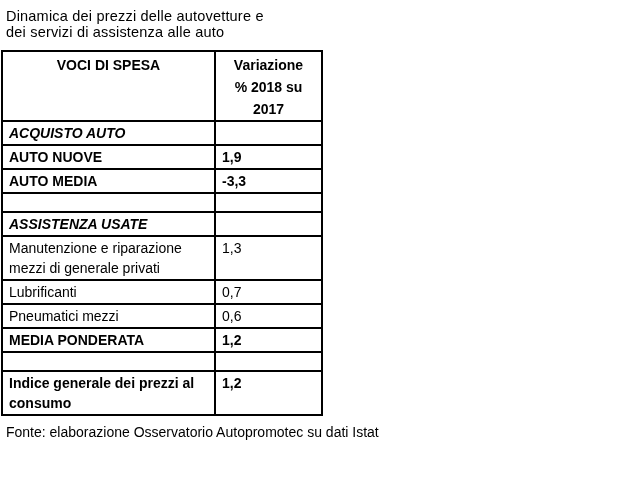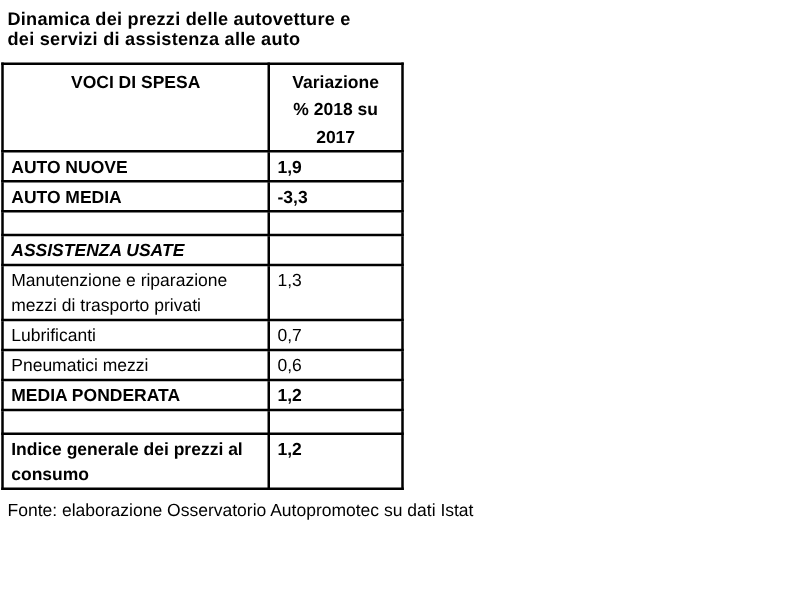--- a/index.html
+++ b/index.html
@@ -8,21 +8,21 @@
     background: #ffffff;
     overflow: hidden;
     font-family: "Liberation Sans", sans-serif;
     color: #000000;
   }
   .page { position: relative; width: 640px; height: 482px; background: #ffffff; }
 
   .title {
     margin: 8px 0 0 6px;
     font-size: 14.5px;
-    font-weight: bold;
+    font-weight: normal;
     line-height: 16px;
     letter-spacing: 0.2px;
     white-space: pre-line;
   }
 
   table.price-table {
     margin: 10px 0 0 1px;
     border-collapse: collapse;
     table-layout: fixed;
     width: 320px;
@@ -75,39 +75,43 @@
     </colgroup>
     <thead>
       <tr>
         <th class="col-label">VOCI DI SPESA</th>
         <th class="col-value">Variazione
 % 2018 su
 2017</th>
       </tr>
     </thead>
     <tbody id="table-body">
+        <tr class="row-section">
+          <td class="cell-label">ACQUISTO AUTO</td>
+          <td class="cell-value"></td>
+        </tr>
         <tr class="row-bold">
           <td class="cell-label">AUTO NUOVE</td>
           <td class="cell-value">1,9</td>
         </tr>
         <tr class="row-bold">
           <td class="cell-label">AUTO MEDIA</td>
           <td class="cell-value">-3,3</td>
         </tr>
         <tr class="row-spacer">
           <td class="cell-label"></td>
           <td class="cell-value"></td>
         </tr>
         <tr class="row-section">
           <td class="cell-label">ASSISTENZA USATE</td>
           <td class="cell-value"></td>
         </tr>
         <tr class="row-normal">
           <td class="cell-label">Manutenzione e riparazione
-mezzi di trasporto privati</td>
+mezzi di generale privati</td>
           <td class="cell-value">1,3</td>
         </tr>
         <tr class="row-normal">
           <td class="cell-label">Lubrificanti</td>
           <td class="cell-value">0,7</td>
         </tr>
         <tr class="row-normal">
           <td class="cell-label">Pneumatici mezzi</td>
           <td class="cell-value">0,6</td>
         </tr>

